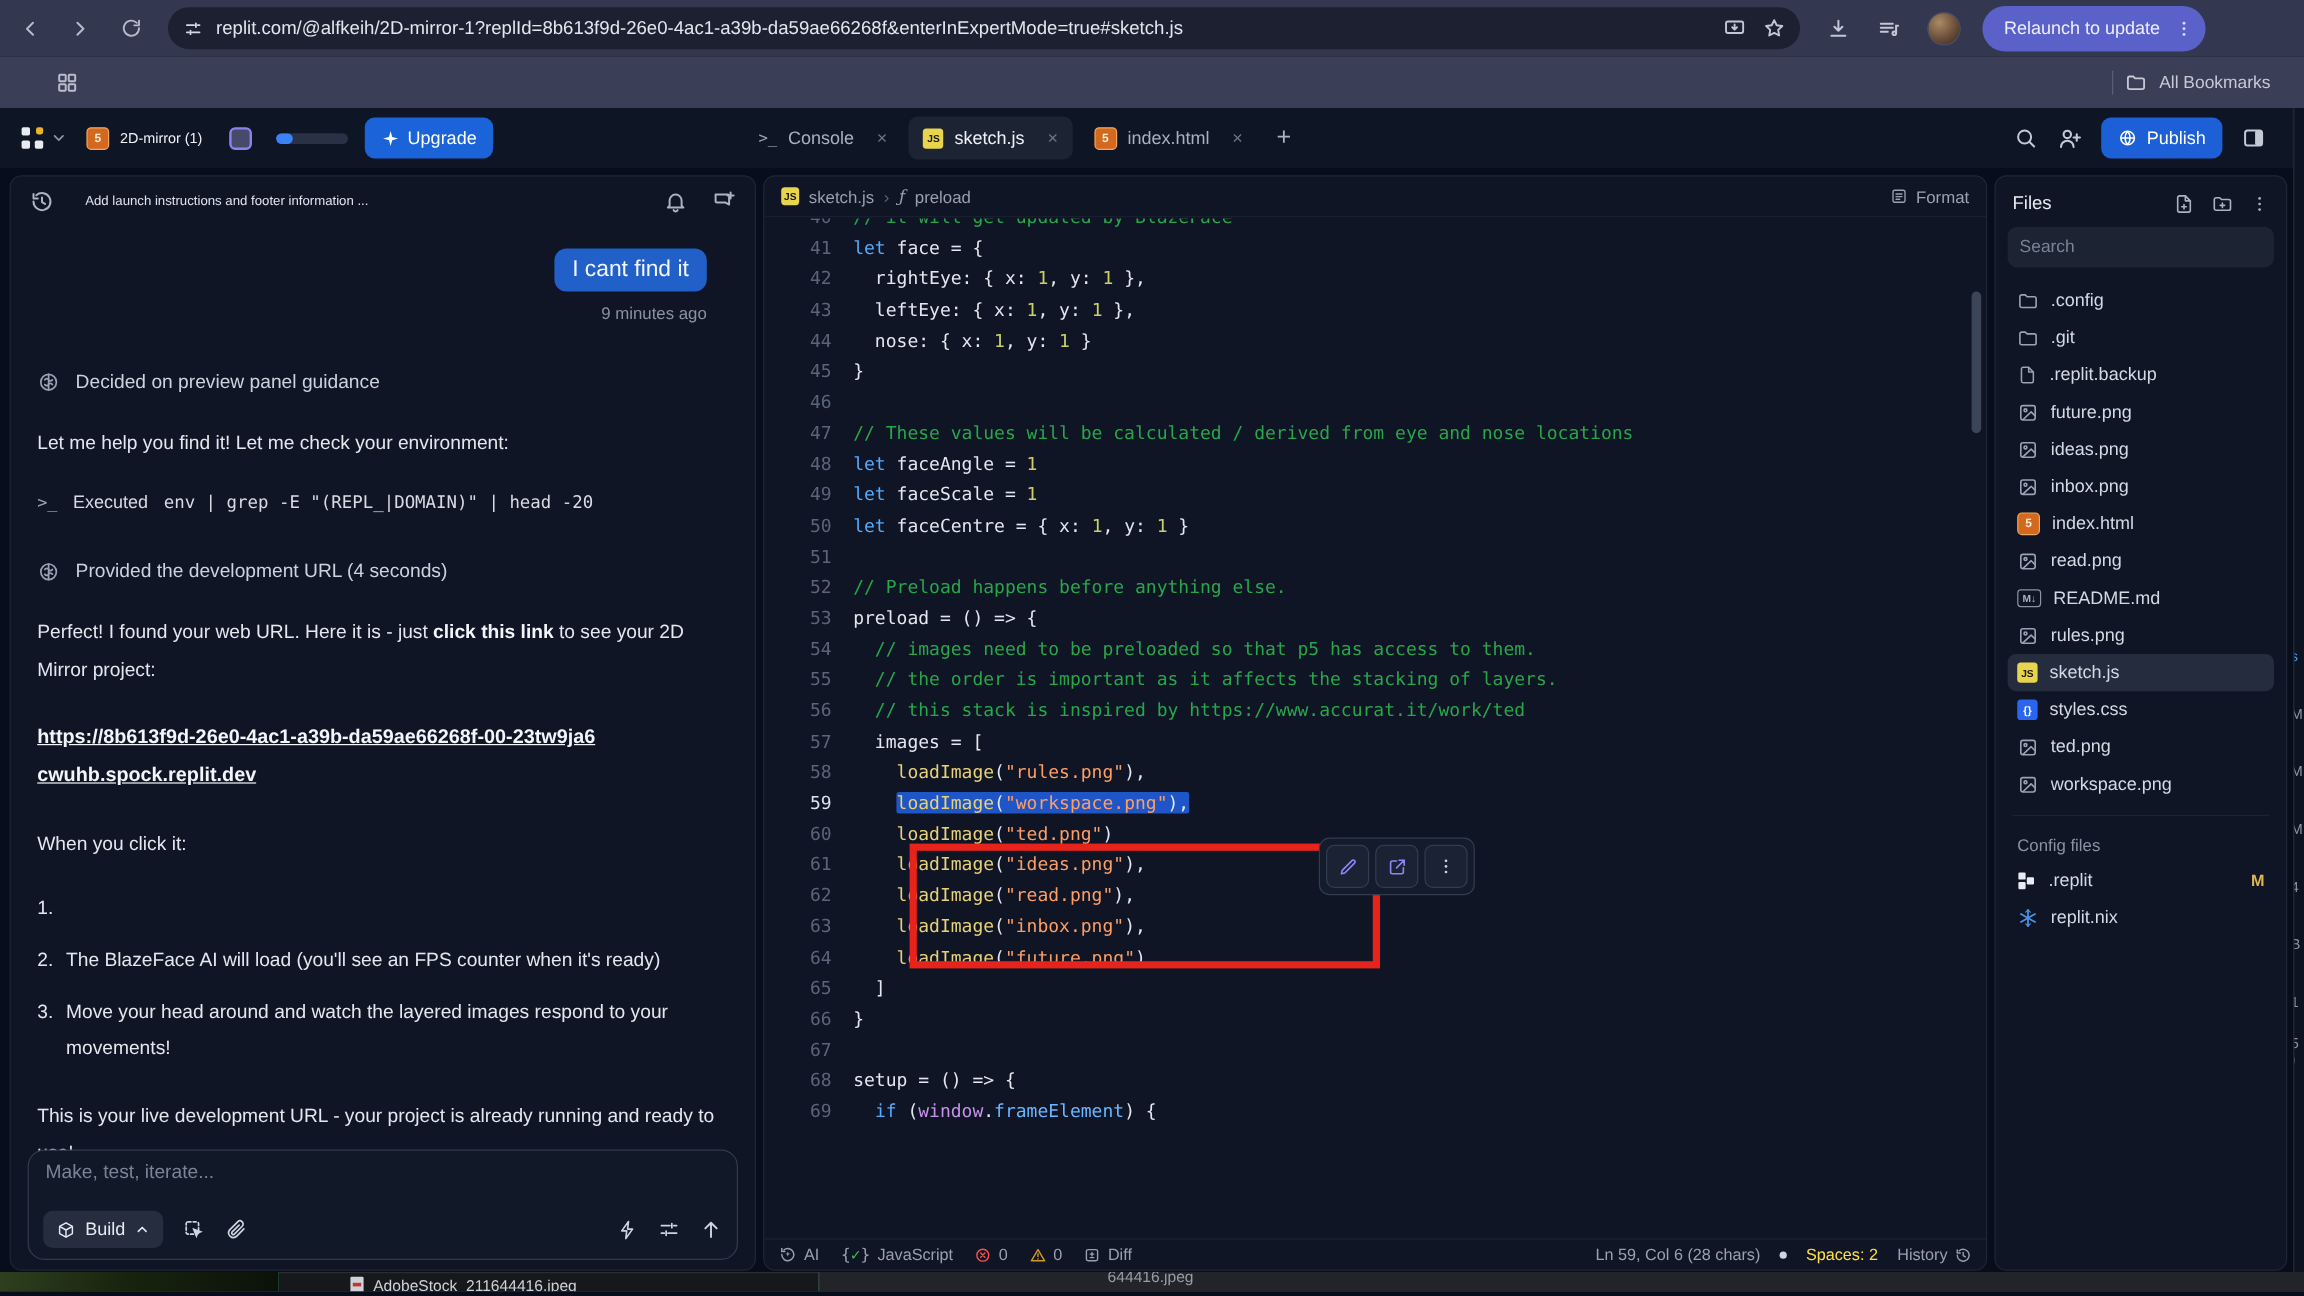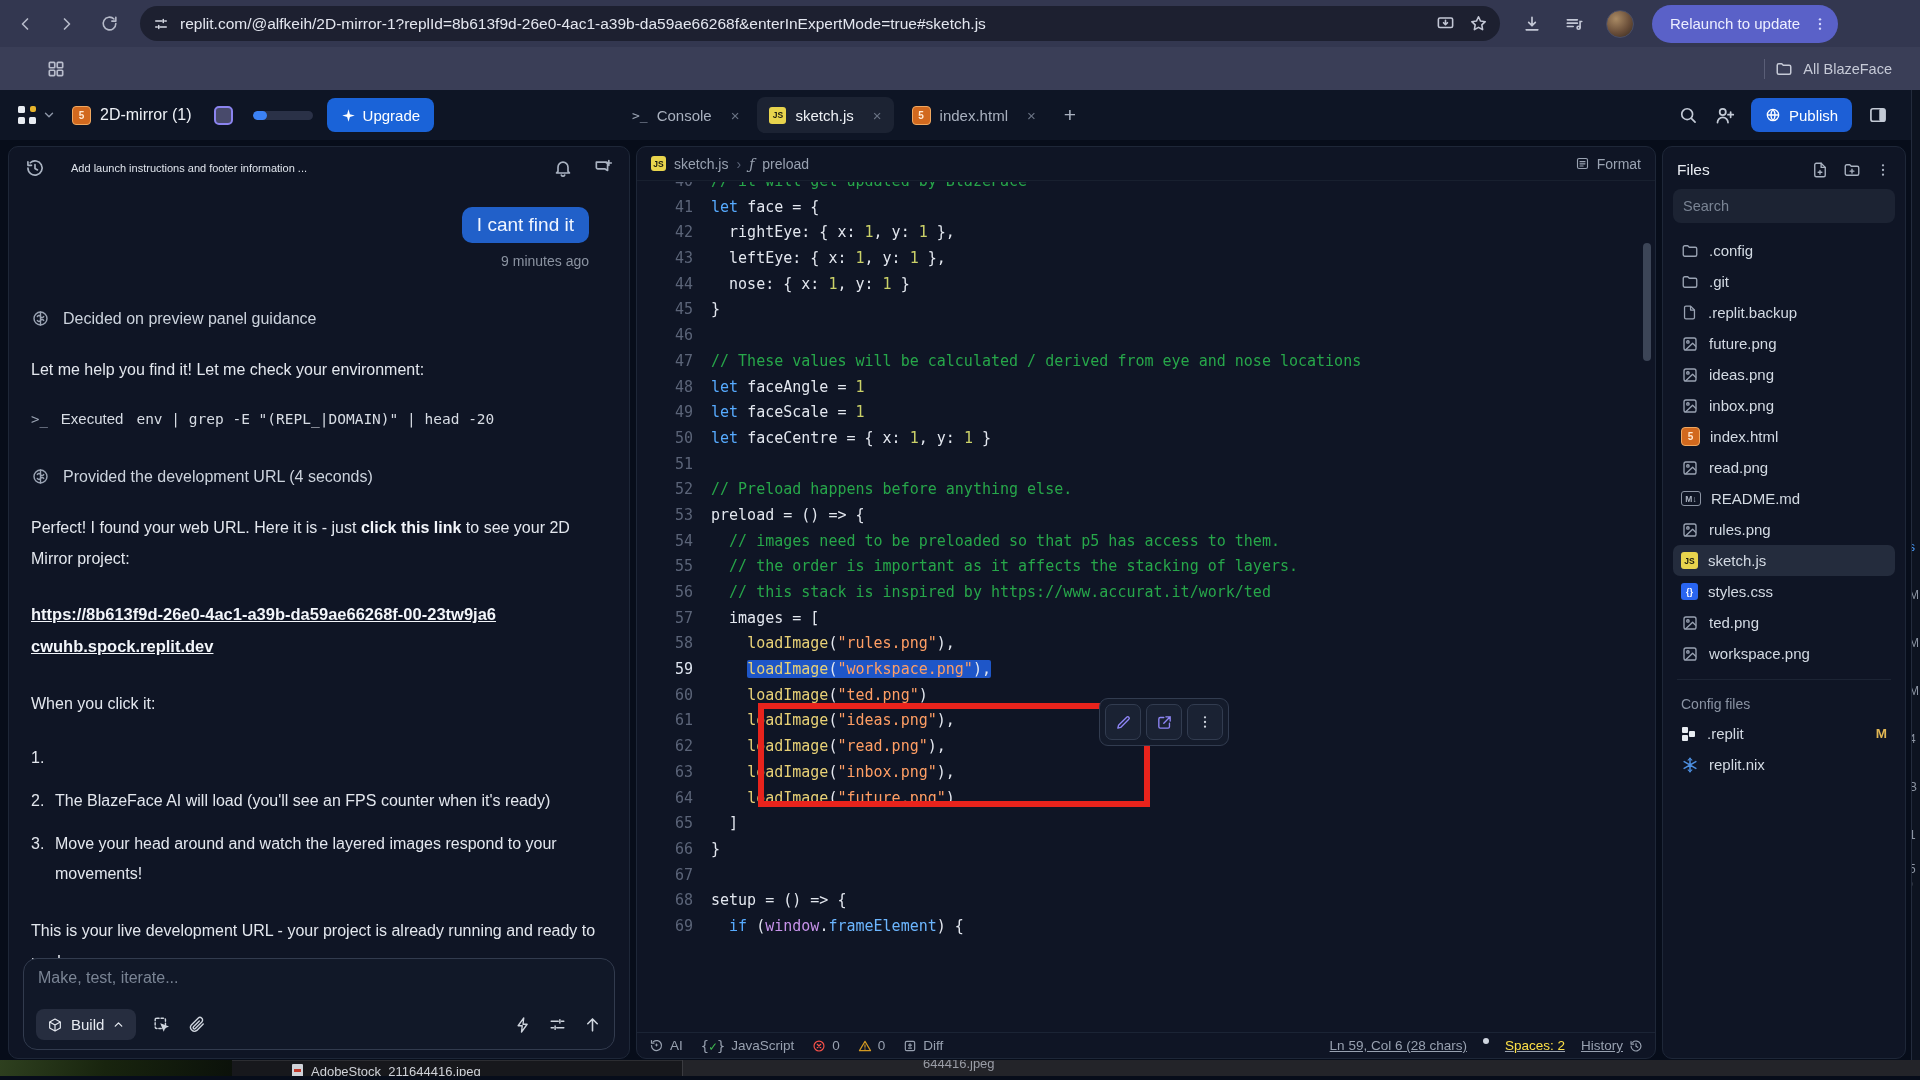--- a/index.html
+++ b/index.html
@@ -26,21 +26,21 @@
 
   
   #app { position:absolute; left:0; top:90px; width:1920px; height:970px; background:#070d1a; }
   #app-header { position:absolute; left:0; top:0; width:1920px; height:50px; background:#0e1525; }
   #hdr-left { position:absolute; left:18px; top:0; height:50px; display:flex; align-items:center; }
   #replit-logo { width:18px; height:18px; position:relative; }
   #replit-logo .sq { position:absolute; width:7px; height:7px; background:#e8ecf2; border-radius:1.5px; }
   #replit-logo .dot { position:absolute; width:6px; height:6px; background:#e7b42c; border-radius:2px; right:0; top:0; }
   .chev { color:#8e97a8; margin-left:6px; }
   .html-badge { width:19px; height:19px; border-radius:4px; background:#d2691e; color:#ffe9d2; font-size:10px; font-weight:bold; display:flex; align-items:center; justify-content:center; border:1px solid #f0a860; }
-  #project-name { color:#eef1f6; font-size:16px; margin-left:9px; }
+  #project-name { color:#eef1f6; font-size:12px; margin-left:9px; }
   #stop-btn { width:19px; height:19px; border-radius:5px; border:2px solid #8b84f0; background:#bdb5fa55; margin-left:22px; }
   #progress-track { width:60px; height:9px; border-radius:5px; background:#2a3147; margin-left:20px; position:relative; overflow:hidden; }
   #progress-fill { position:absolute; left:0; top:0; height:9px; width:14px; border-radius:5px; background:#3b82f6; }
   #upgrade-btn { margin-left:14px; height:34px; border-radius:8px; background:#1a63d8; color:#fff; font-size:15px; display:flex; align-items:center; gap:7px; padding:0 14px; }
   #tabs { position:absolute; left:620px; top:0; height:50px; display:flex; align-items:center; gap:6px; }
   .tab { height:36px; display:flex; align-items:center; gap:9px; padding:0 12px; border-radius:8px; color:#a9b1bf; font-size:15px; }
   .tab.active { background:#1c2333; color:#eef1f6; }
   .tab .x { color:#6b7485; font-size:15px; margin-left:10px; }
   .tab-term { font-family:"DejaVu Sans Mono", monospace; font-size:13px; color:#9aa3b3; }
   .js-badge { width:17px; height:17px; border-radius:3px; background:#e8d44d; color:#1b1b10; font-size:8.5px; font-weight:bold; display:flex; align-items:center; justify-content:center; }
@@ -93,21 +93,21 @@
   .cm{color:#27a74a;} .kw{color:#57abff;} .id{color:#e3e7ef;} .num{color:#cbd168;}
   .fn{color:#e8d176;} .str{color:#ff9e64;} .vr{color:#c792ea;} .fe{color:#6cb6ff;}
   .selspan { background:#1e56c8; border-radius:2px; }
   #red-box { position:absolute; left:121px; top:556px; width:392px; height:104px; border:6px solid #e8231c; pointer-events:none; }
   #float-toolbar { position:absolute; left:462px; top:551px; height:48px; display:flex; gap:5px; background:#141b2b; border:1px solid #323c50; border-radius:9px; padding:5px; }
   .ft-btn { width:36px; height:36px; border-radius:7px; border:1px solid #323c50; background:#1a2233; display:flex; align-items:center; justify-content:center; color:#8f86f7; }
   .ft-btn.kebab { color:#cfd5df; }
   #editor-scrollbar { position:absolute; right:4px; top:96px; width:8px; height:118px; border-radius:4px; background:#3c4557; }
   #status-bar { position:absolute; left:0; right:0; bottom:0; height:26px; border-top:1px solid #1b2435; display:flex; align-items:center; padding:0 12px; color:#98a1b0; font-size:13.5px; gap:18px; }
   .sb-item { display:flex; align-items:center; gap:6px; }
-  .sb-right { margin-left:auto; display:flex; align-items:flex-start; gap:16px;text-decoration:underline; }
+  .sb-right { margin-left:auto; display:flex; align-items:center; gap:16px; }
   .sb-err { color:#f85149; } .sb-warn { color:#d29922; }
   .sb-dot { width:6px; height:6px; border-radius:3px; background:#cfd5df; }
 
   
   #files-panel { left:1662px; width:244px; height:913px; padding:10px 10px; }
   #files-header { display:flex; align-items:center; color:#e8ecf2; font-size:15.5px; padding:4px 4px 10px 4px; }
   #files-header .right { margin-left:auto; display:flex; gap:14px; color:#aab3c2; }
   #files-search { height:34px; border-radius:8px; background:#1c2333; display:flex; align-items:center; padding:0 10px; margin-bottom:12px; }
   #files-search input { background:transparent; border:none; outline:none; color:#d3dae3; font-size:14.5px; width:100%; font-family:"Liberation Sans",sans-serif; }
   #files-search input::placeholder { color:#7a8494; }
@@ -209,21 +209,21 @@
           <rect x="13.5" y="13.5" width="6.5" height="6.5" rx="1"></rect>
         </svg>
     </span>
     <div id="bookmarks-right">
       <span class="vsep"></span>
       <span class="i">
         <svg width="18" height="18" viewBox="0 0 24 24" fill="none" stroke="currentColor" stroke-width="2" stroke-linejoin="round">
             <path d="M3 7a2 2 0 0 1 2-2h4l2 2h8a2 2 0 0 1 2 2v8a2 2 0 0 1-2 2H5a2 2 0 0 1-2-2z"></path>
           </svg>
       </span>
-      <span>All BlazeFace</span>
+      <span>All Bookmarks</span>
     </div>
   </div>
 
   <div id="app">
 
     <div id="app-header">
       <div id="hdr-left">
         <span id="replit-logo">
           <span class="sq" style="left:0;top:0;"></span>
             <span class="dot"></span>

